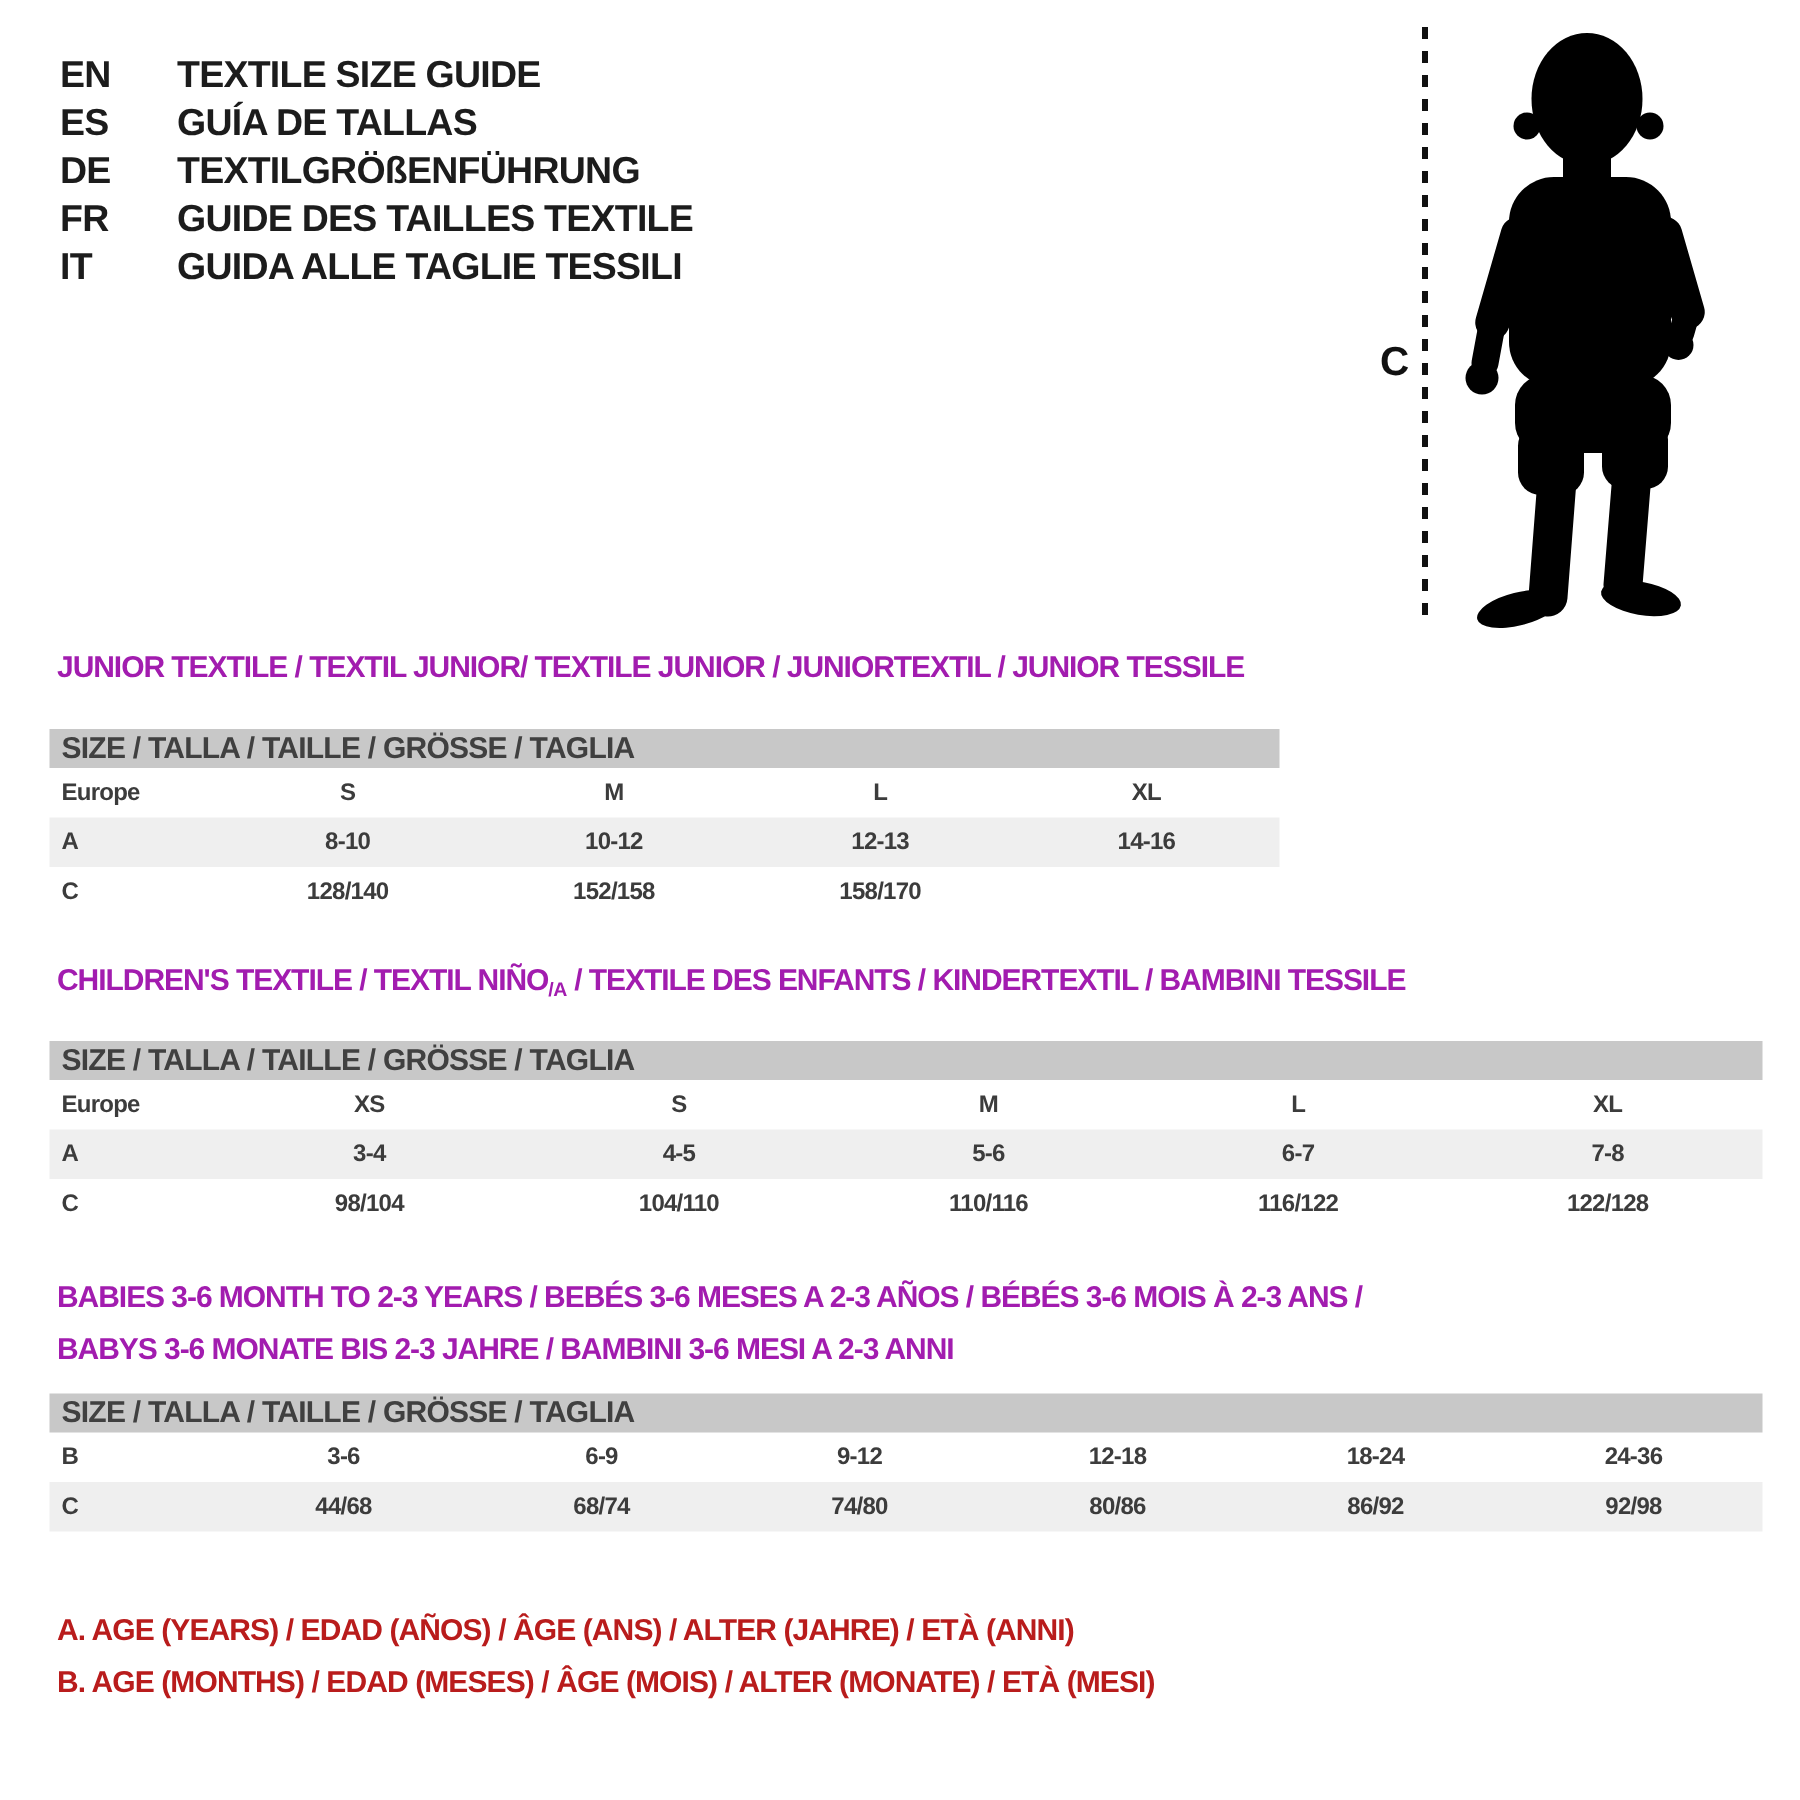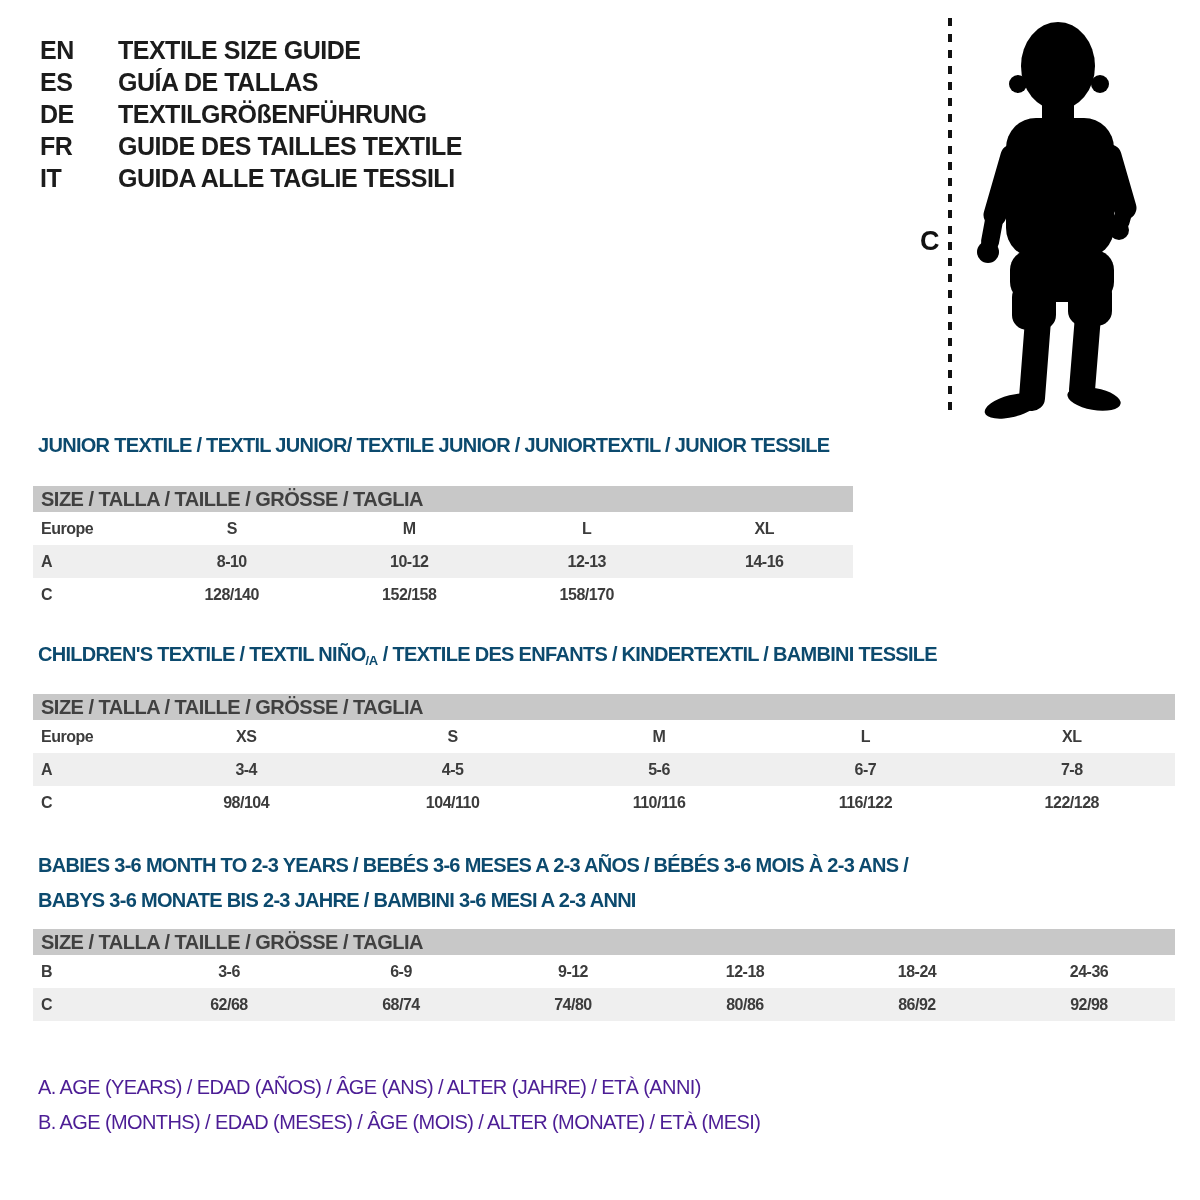--- a/index.html
+++ b/index.html
@@ -46,21 +46,21 @@
   }
 
   
   .section-title {
     position: absolute;
     left: 38px;
     font-size: 20px;
     font-weight: bold;
     letter-spacing: -0.7px;
     white-space: nowrap;
-    color: #0c4a6e;
+    color: #a21caf;
   }
   .title-junior { top: 434px; }
   .title-children { top: 643px; }
   .title-babies { top: 848px; line-height: 35px; }
   .sub-script {
     font-size: 13px;
     vertical-align: -4px;
     letter-spacing: -0.3px;
   }
 
@@ -99,25 +99,25 @@
   .trow.shade { background: #efefef; }
   .tlabel { padding-left: 8px; }
   .tcell { text-align: center; }
 
   
   .legend {
     position: absolute;
     left: 38px;
     top: 1070px;
     font-size: 20px;
-    font-weight: normal;
+    font-weight: bold;
     letter-spacing: -0.6px;
     line-height: 35px;
     white-space: nowrap;
-    color: #4c1d95;
+    color: #b91c1c;
   }
 </style>
 </head>
 <body>
 
 <div class="page">
 
   <div class="langs">
     <div class="lang-row">
       <span class="lang-code">EN</span>
@@ -239,21 +239,21 @@
       <span class="tlabel">B</span>
       <span class="tcell">3-6</span>
       <span class="tcell">6-9</span>
       <span class="tcell">9-12</span>
       <span class="tcell">12-18</span>
       <span class="tcell">18-24</span>
       <span class="tcell">24-36</span>
     </div>
     <div class="trow cols6 shade">
       <span class="tlabel">C</span>
-      <span class="tcell">62/68</span>
+      <span class="tcell">44/68</span>
       <span class="tcell">68/74</span>
       <span class="tcell">74/80</span>
       <span class="tcell">80/86</span>
       <span class="tcell">86/92</span>
       <span class="tcell">92/98</span>
     </div>
   </div>
 
   <div class="legend">
     <div>A. AGE (YEARS) / EDAD (AÑOS) / ÂGE (ANS) / ALTER (JAHRE) / ETÀ (ANNI)</div>

